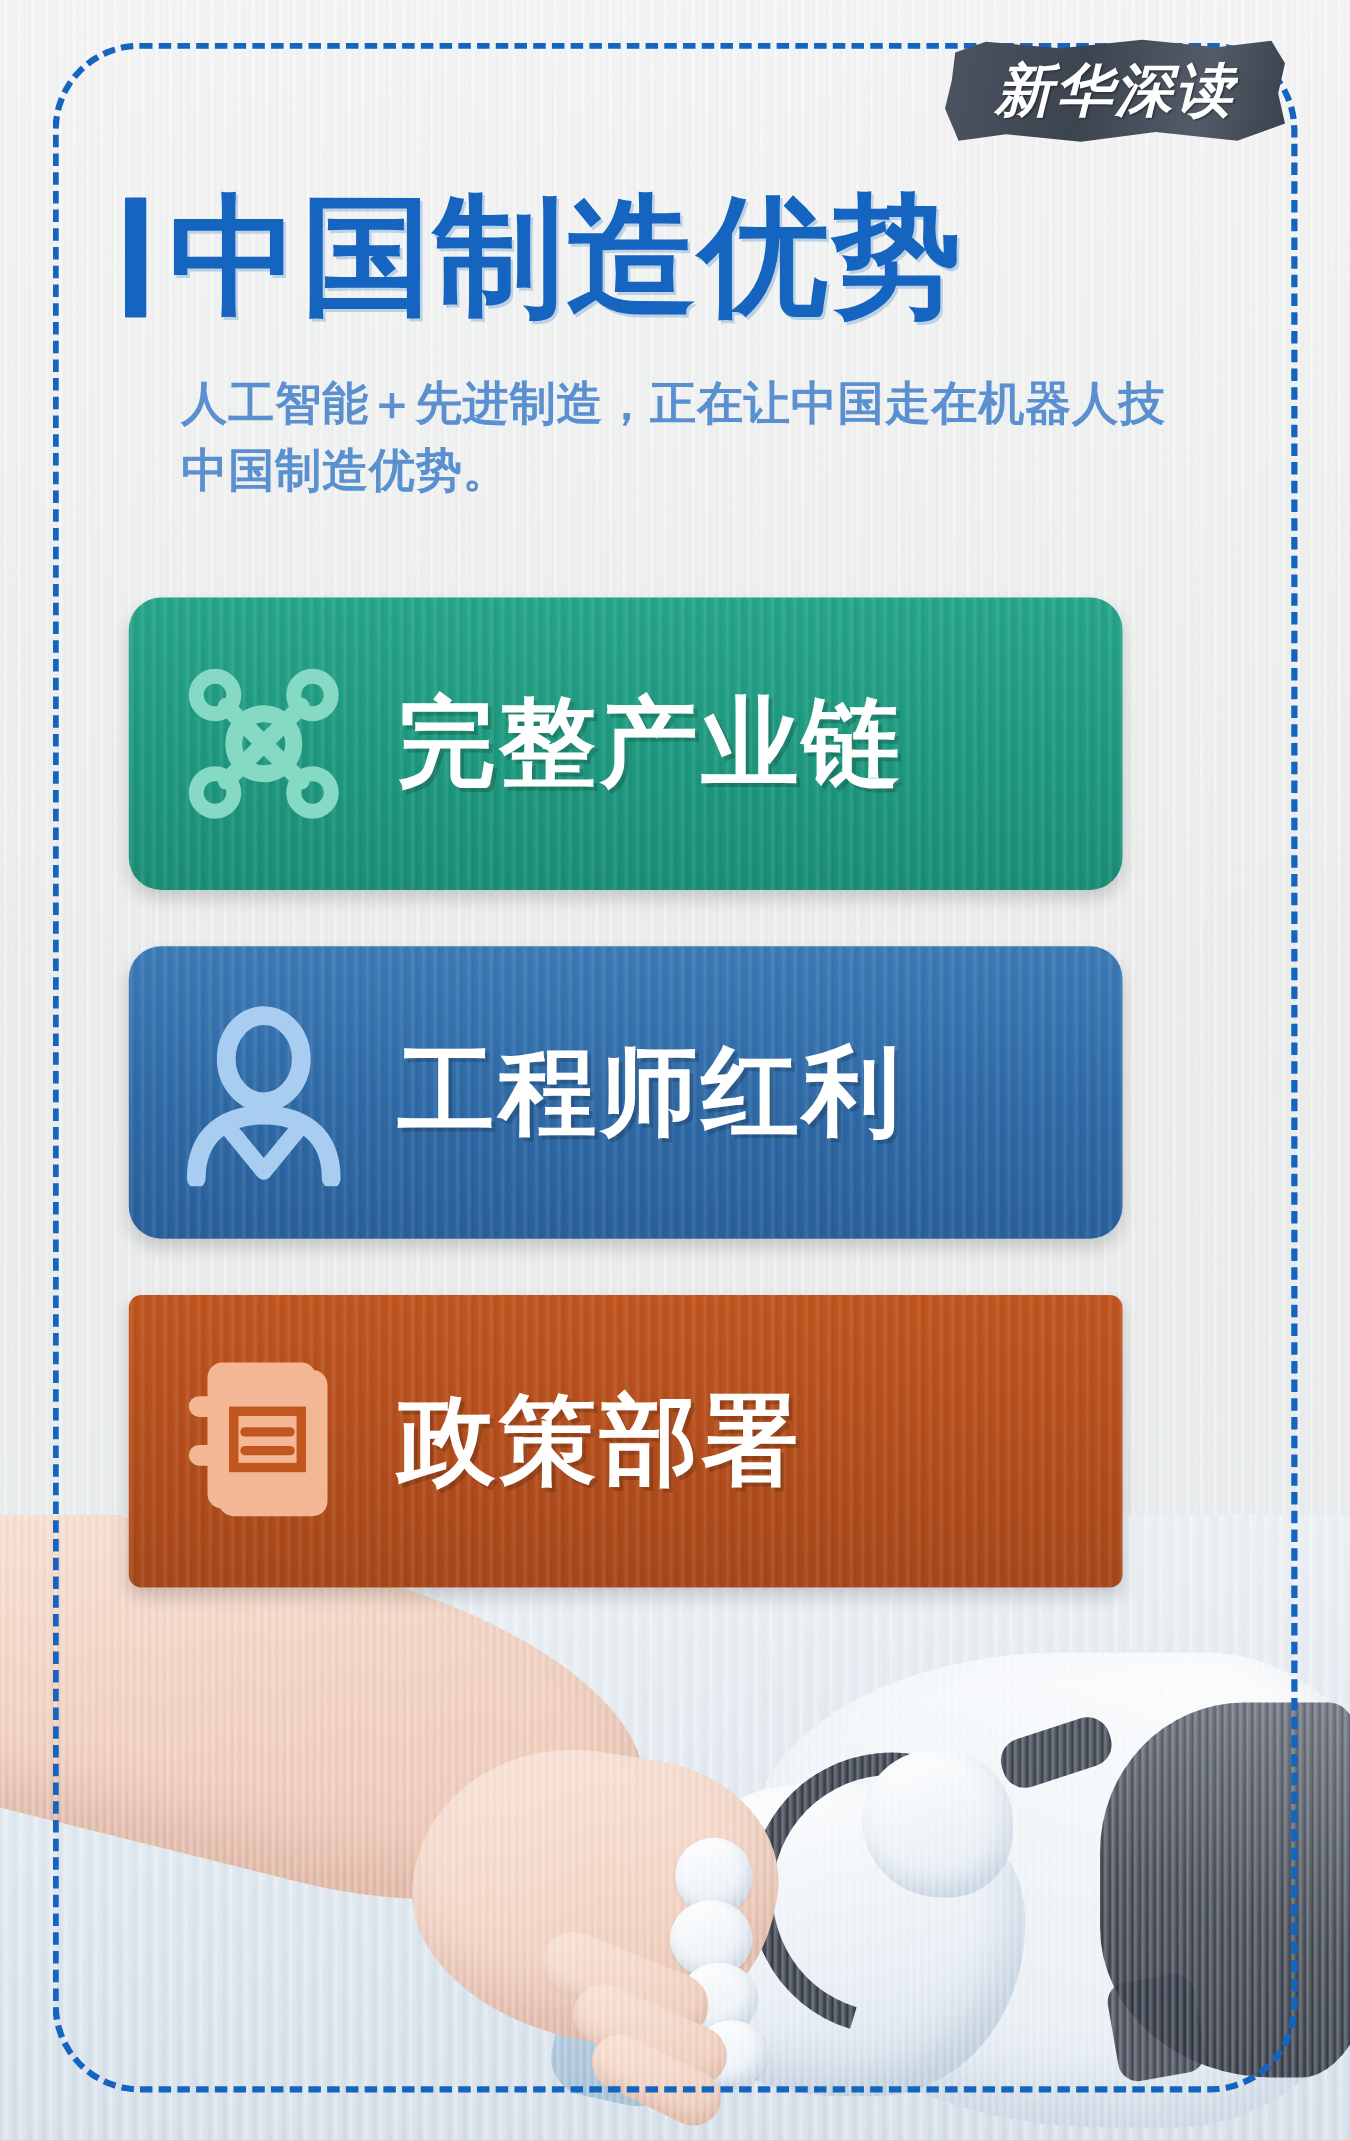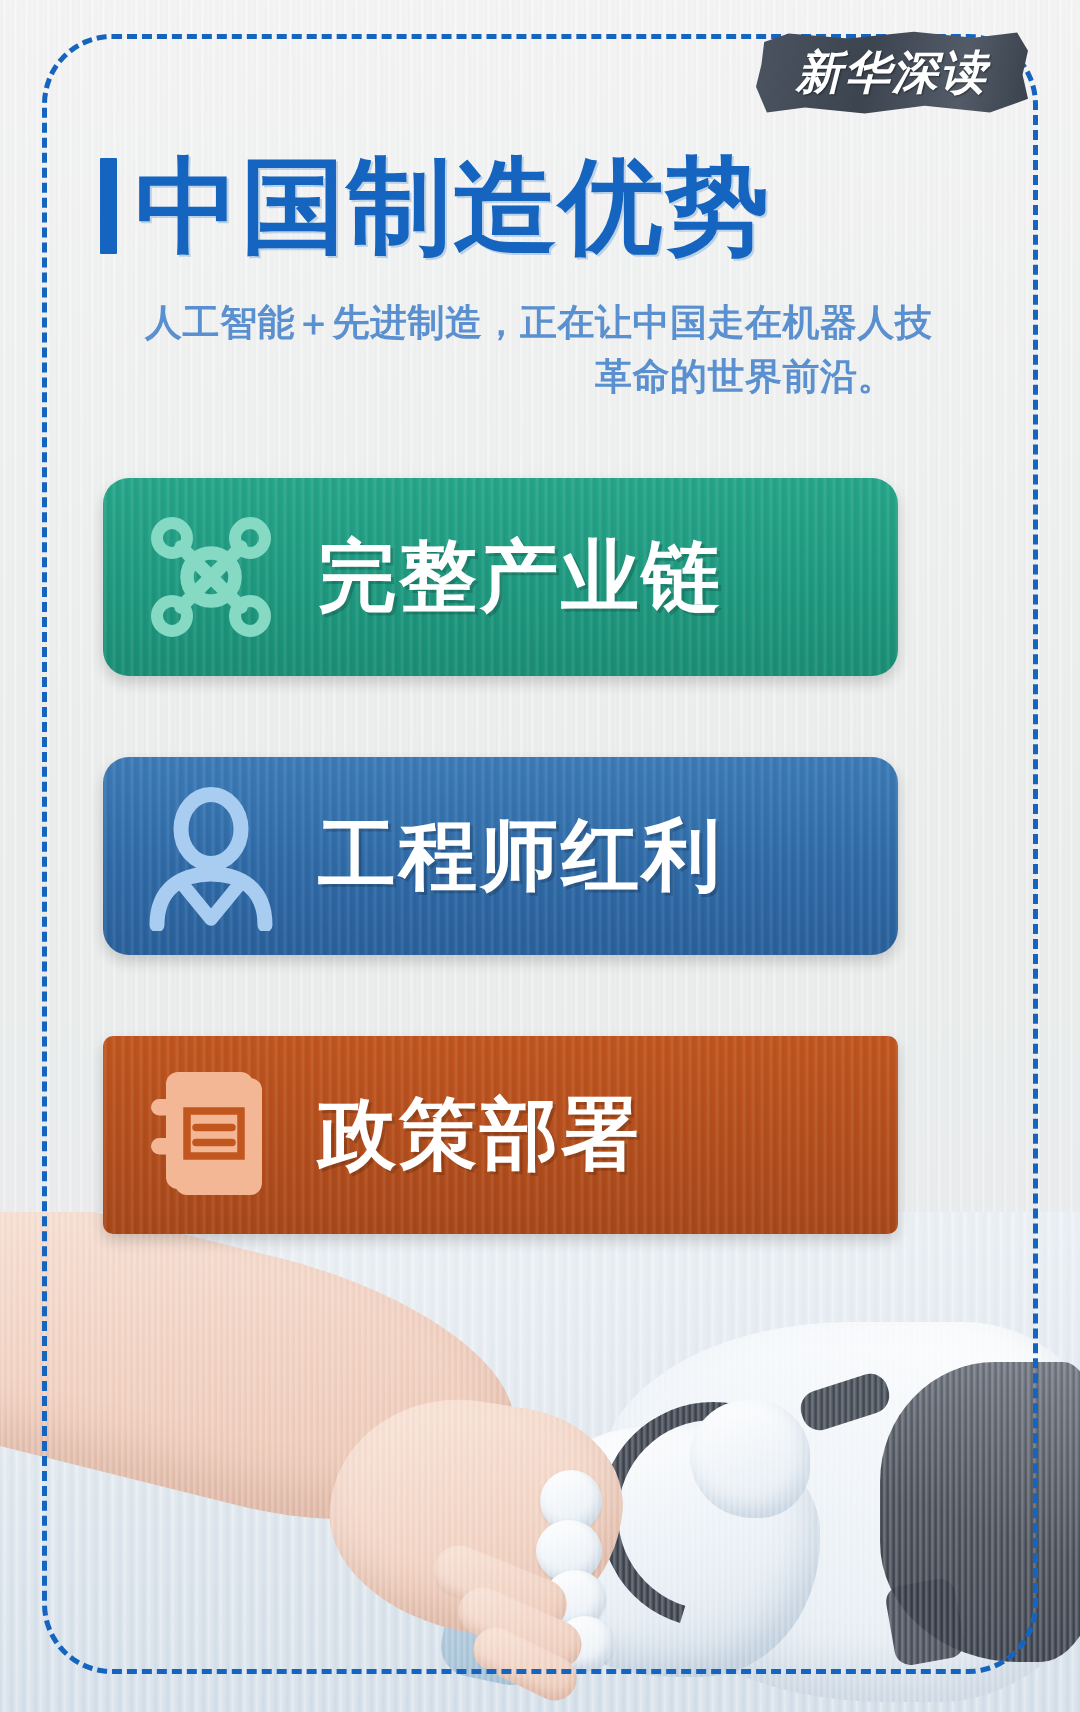--- a/index.html
+++ b/index.html
@@ -189,26 +189,26 @@
   
   #subtitle{
     position:absolute;left:145px;top:296px;
     width:750px;
     color:#5a90cf;
     font-size:37px;
     font-weight:bold;
     line-height:1.45;
     letter-spacing:.5px;
   }
-  #subtitle div{white-space:nowrap;text-align:right;}
+  #subtitle div{white-space:nowrap;}
 
   
   .card{
     position:absolute;
-    left:103px;width:795px;height:198px;
+    left:103px;width:795px;height:234px;
     border-radius:26px;
     display:flex;align-items:center;
     box-shadow:0 7px 14px rgba(0,0,0,.16);
     overflow:hidden;
   }
   .card .grain{
     position:absolute;inset:0;
     background:repeating-linear-gradient(90deg,
       rgba(255,255,255,0.0) 0px,
       rgba(255,255,255,0.085) 2px,
@@ -268,21 +268,21 @@
     <div class="badge-text">新华深读</div>
   </div>
 
   <div id="title-wrap">
     <div id="title-bar"></div>
     <div id="title">中国制造优势</div>
   </div>
 
   <div id="subtitle">
     <div>人工智能＋先进制造，正在让中国走在机器人技</div>
-    <div>革命的世界前沿。</div>
+    <div>中国制造优势。</div>
   </div>
 
   <div class="card" id="card-1">
     <div class="grain"></div>
     <div class="icon">
       <svg width="150" height="150" viewBox="0 0 100 100" aria-hidden="true">
         <g stroke="#86d9c3" stroke-width="9" stroke-linecap="round" fill="none">
           <line x1="30" y1="30" x2="50" y2="50"></line>
           <line x1="70" y1="30" x2="50" y2="50"></line>
           <line x1="30" y1="70" x2="50" y2="50"></line>

